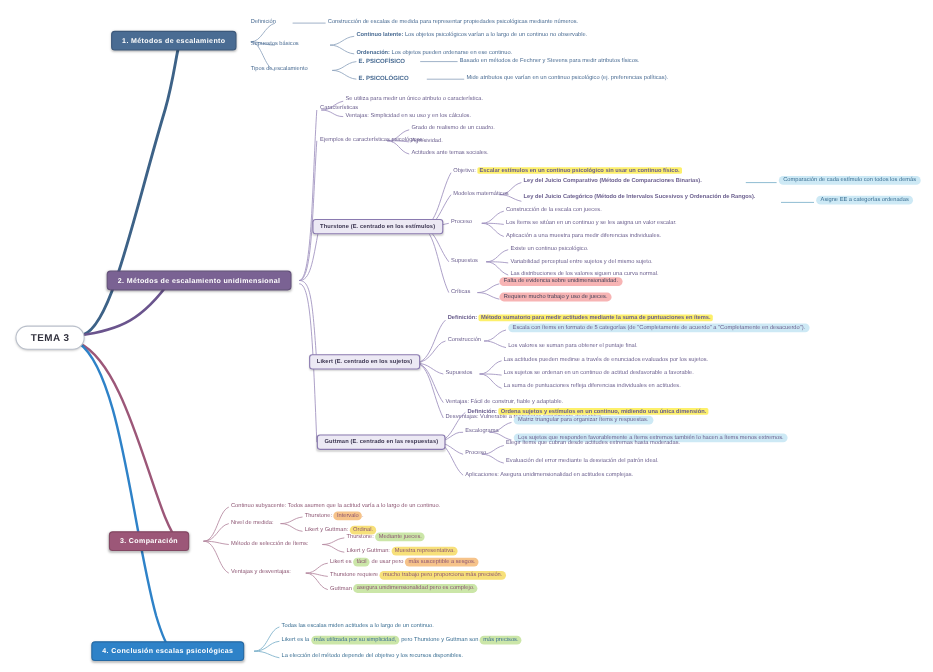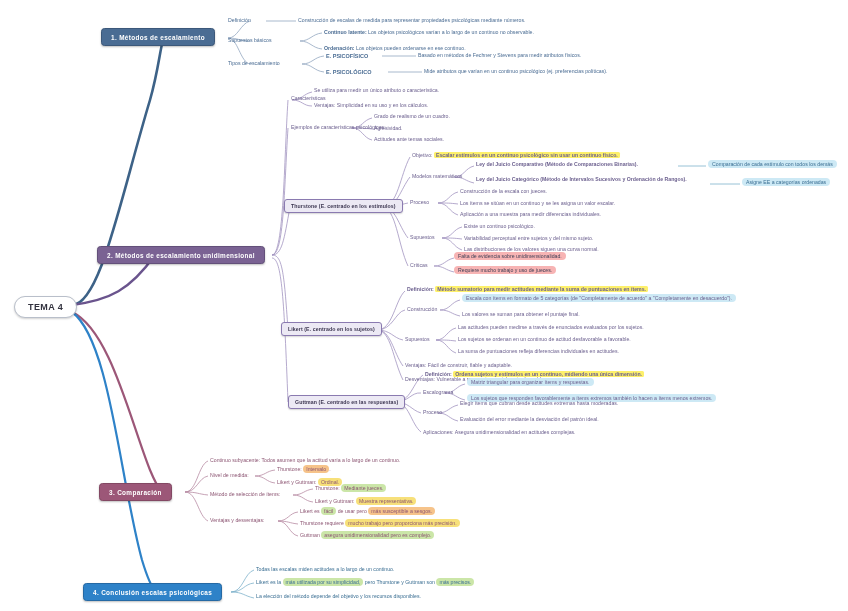--- a/index.html
+++ b/index.html
@@ -139,21 +139,21 @@
     <path d="M293,495 C303,495 304,501 313,502" stroke="#b78ca3" stroke-width=".8" fill="none"></path>
     <path d="M278,521 C288,521 289,513 298,512" stroke="#b78ca3" stroke-width=".8" fill="none"></path>
     <path d="M278,521 C288,521 289,523 298,524" stroke="#b78ca3" stroke-width=".8" fill="none"></path>
     <path d="M278,521 C288,521 289,534 298,536" stroke="#b78ca3" stroke-width=".8" fill="none"></path>
 
     <path d="M231,592 C243,592 244,573 254,570" stroke="#7fb3cc" stroke-width=".8" fill="none"></path>
     <path d="M231,592 C243,592 244,584 254,583" stroke="#7fb3cc" stroke-width=".8" fill="none"></path>
     <path d="M231,592 C243,592 244,596 254,598" stroke="#7fb3cc" stroke-width=".8" fill="none"></path>
   </svg>
 
-  <div class="root-node" style="left:14px;top:296px;">TEMA 4</div>
+  <div class="root-node" style="left:14px;top:296px;">TEMA 3</div>
 
   <div class="main-node n1" style="left:101px;top:28px;">1. Métodos de escalamiento</div>
 
   <div class="leaf blue" style="left:228px;top:18px;">Definición</div>
   <div class="leaf blue" style="left:298px;top:18px;">Construcción de escalas de medida para representar propiedades psicológicas mediante números.</div>
 
   <div class="leaf blue" style="left:228px;top:38px;">Supuestos básicos</div>
   <div class="leaf blue" style="left:324px;top:30px;"><b>Continuo latente:</b><span> Los objetos psicológicos varían a lo largo de un continuo no observable.</span></div>
   <div class="leaf blue" style="left:324px;top:46px;"><b>Ordenación:</b><span> Los objetos pueden ordenarse en ese continuo.</span></div>
 

